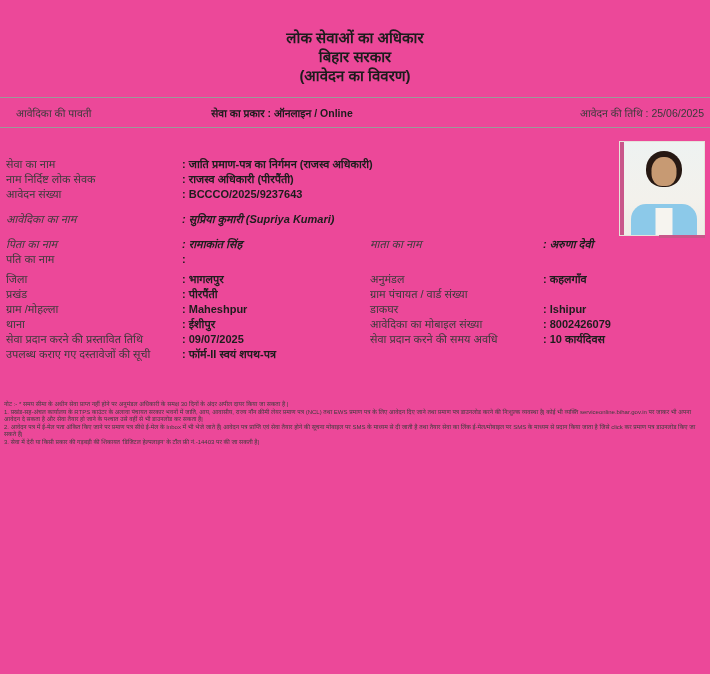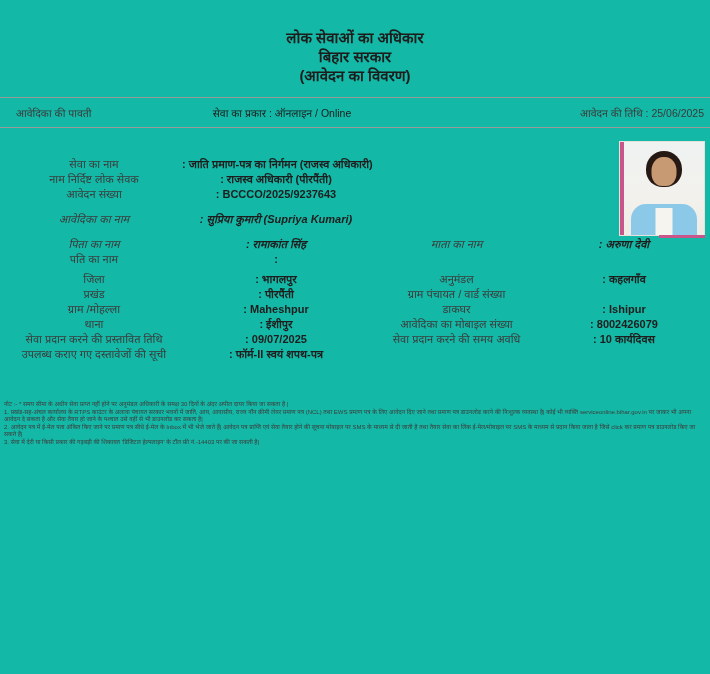--- a/index.html
+++ b/index.html
@@ -1,40 +1,40 @@
 <!DOCTYPE html>
 <html><head>
 <meta charset="utf-8">
 <style>
   * { margin:0; padding:0; box-sizing:border-box; }
   html,body { background:#ffffff; }
   .page {
     position:relative;
     width:710px; height:674px;
-    background:#14b8a6;
+    background:#ec4899;
     font-family:"Liberation Sans","DejaVu Sans",sans-serif;
     color:#2e2e2e;
     overflow:hidden;
   }
   
   .doc-header {
     position:absolute; top:28px; left:0; width:710px;
     text-align:center; font-weight:bold; font-size:15px; line-height:19px; color:#1c1c1c;
   }
   .rule { position:absolute; left:0; width:710px; height:1px; background:#9a9a9a; }
   .rule-1 { top:97px; }
   .rule-2 { top:127px; }
   
   .meta-bar { position:absolute; top:104px; left:0; width:710px; height:18px; font-size:10.5px; }
   .meta-left  { position:absolute; left:16px;  top:2px; color:#3a3a3a; }
-  .meta-center{ position:absolute; left:0; width:564px; text-align:center; top:2px; font-weight:normal; color:#1c1c1c; }
+  .meta-center{ position:absolute; left:0; width:564px; text-align:center; top:2px; font-weight:bold; color:#1c1c1c; }
   .meta-right { position:absolute; right:6px; top:2px; color:#3a3a3a; }
   
   .fields { position:absolute; top:157px; left:6px; width:699px; font-size:11px; }
-  .f-row { display:grid; grid-template-columns:176px 188px 173px auto; height:15px; line-height:15px; white-space:nowrap;text-align:center; }
+  .f-row { display:grid; grid-template-columns:176px 188px 173px auto; height:15px; line-height:15px; white-space:nowrap; }
   .gap10 { margin-top:10px;font-style:italic; }
   .gap5  { margin-top:5px; }
   .f-label { color:#3a3a3a; }
   .f-value { color:#1d1d1d; font-weight:600; }
   
   .aadhaar-note {
     position:absolute; left:480px; top:364px;
     font-weight:bold; font-size:11.5px; color:#1c1c1c;
   }
   

